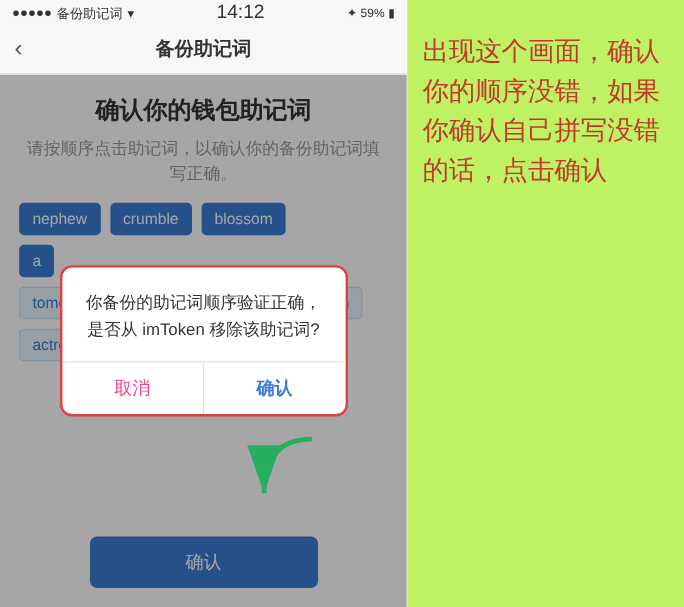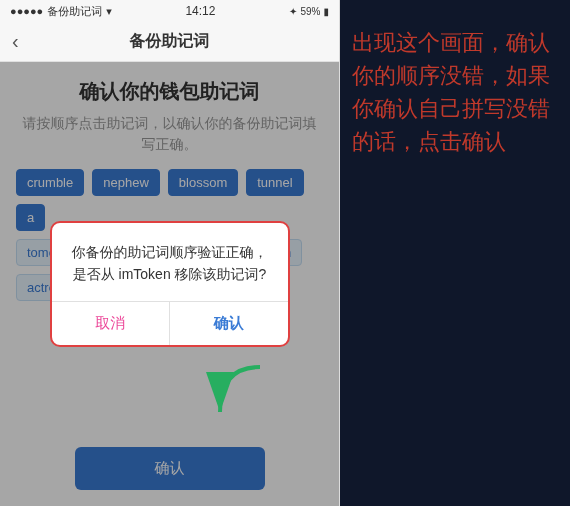--- a/index.html
+++ b/index.html
@@ -28,21 +28,21 @@
       background: #f7f7f7;
       height: 22px;
       display: flex;
       align-items: center;
       justify-content: space-between;
       padding: 0 10px;
       font-size: 11px;
       color: #333;
     }
     .status-bar .left-icons { display: flex; align-items: center; gap: 4px; }
-    .status-bar .center { font-size: 12px; font-weight: 500; }
+    .status-bar .center { font-size: 16px; font-weight: 500; }
     .status-bar .right-icons { display: flex; align-items: center; gap: 3px; font-size: 10px; }
 
     
     .nav-bar {
       background: #f7f7f7;
       height: 40px;
       display: flex;
       align-items: center;
       justify-content: center;
       position: relative;
@@ -181,21 +181,21 @@
     }
     .arrow-svg {
       width: 70px;
       height: 60px;
     }
 
     
     .annotation-section {
       width: 230px;
       height: 506px;
-      background: #0f172a;
+      background: #bef264;
       display: flex;
       flex-direction: column;
       padding: 16px 12px;
     }
     .annotation-text {
       font-size: 22px;
       color: #c0392b;
       line-height: 1.5;
       font-weight: 500;
       margin-top: 10px;
@@ -223,24 +223,23 @@
   <div class="nav-bar">
     <span class="nav-back">‹</span>
     <span class="nav-title">备份助记词</span>
   </div>
 
   <div class="content-area">
     <div class="page-title">确认你的钱包助记词</div>
     <div class="page-subtitle">请按顺序点击助记词，以确认你的备份助记词填写正确。</div>
 
     <div class="word-row">
+      <span class="word-chip selected">nephew</span>
       <span class="word-chip selected">crumble</span>
-      <span class="word-chip selected">nephew</span>
       <span class="word-chip selected">blossom</span>
-      <span class="word-chip selected">tunnel</span>
     </div>
 
     <div class="word-row">
       <span class="word-chip selected">a</span>
     </div>
 
 
     <div class="word-row">
       <span class="word-chip">tomorrow</span>
       <span class="word-chip">blossom</span>

